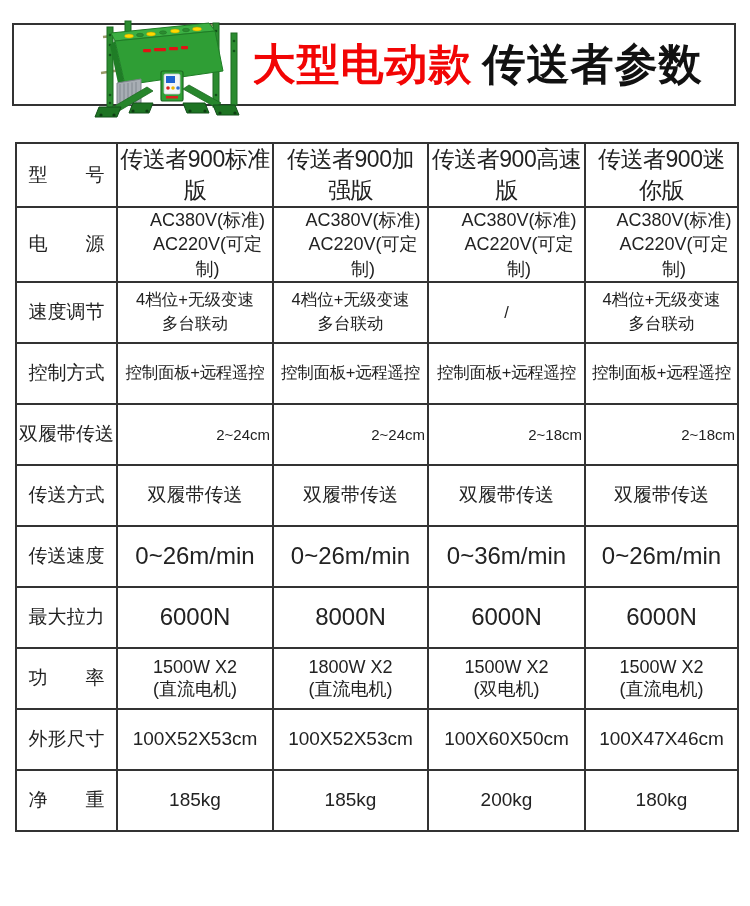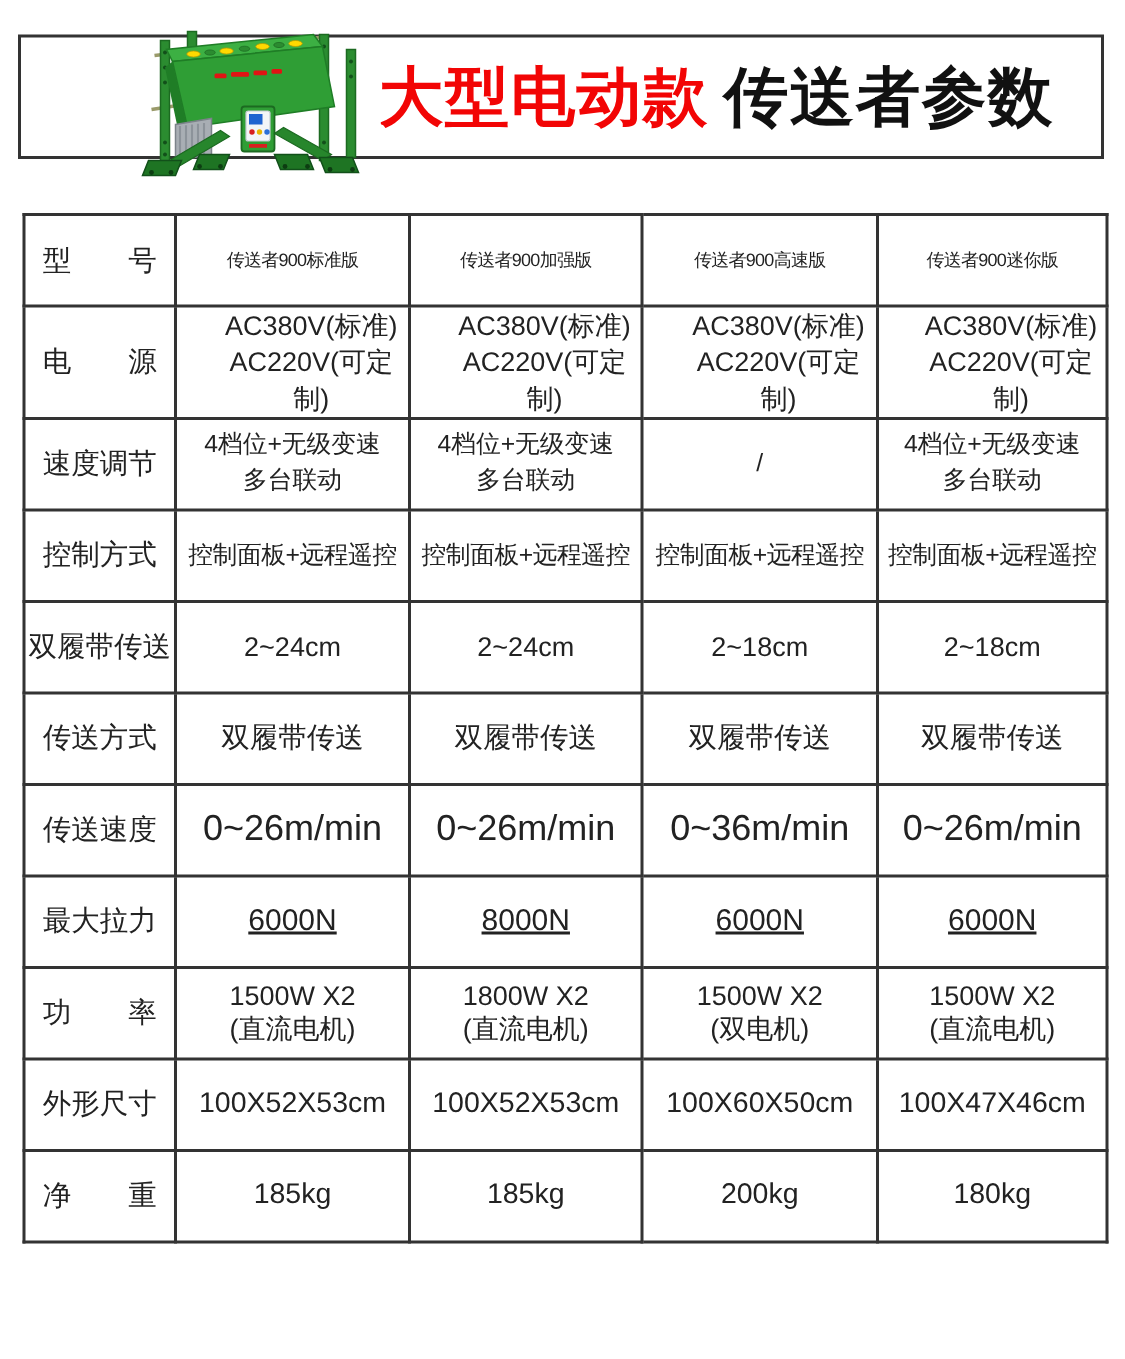--- a/index.html
+++ b/index.html
@@ -45,28 +45,28 @@
   table.spec tr{height:55px;}
   td.label-cell{
     text-align:left;padding-left:10px;font-size:19px;white-space:nowrap;
   }
   .col-label{width:101px;}
   .col-v1{width:156px;}
   .col-v2{width:155px;}
   .col-v3{width:157px;}
   .col-v4{width:153px;}
 
-  tr.r-model td.value-cell{font-size:12px;letter-spacing:-0.5px;}
+  tr.r-model td.value-cell{font-size:23px;letter-spacing:-0.5px;}
   tr.r-power td.value-cell{font-size:18px;padding-left:27px;}
   tr.r-speedadj td.value-cell{font-size:16.5px;}
   tr.r-control td.value-cell{font-size:16.5px;letter-spacing:-0.3px;}
-  tr.r-cable td.value-cell{font-size:18px;}
+  tr.r-cable td.value-cell{font-size:15px;text-align:right;}
   tr.r-convey td.value-cell{font-size:19px;}
   tr.r-speed td.value-cell{font-size:24px;}
-  tr.r-pull td.value-cell{font-size:20px;text-decoration:underline;}
+  tr.r-pull td.value-cell{font-size:24px;}
   tr.r-watt td.value-cell{font-size:18px;line-height:1.25;}
   tr.r-size td.value-cell{font-size:19px;}
   tr.r-weight td.value-cell{font-size:19px;}
   tr.r-power td.value-cell{line-height:1.35;}
 
   .block-left{
     display:inline-block;text-align:center;white-space:pre-line;line-height:1.45;
   }
 </style>
 </head>

